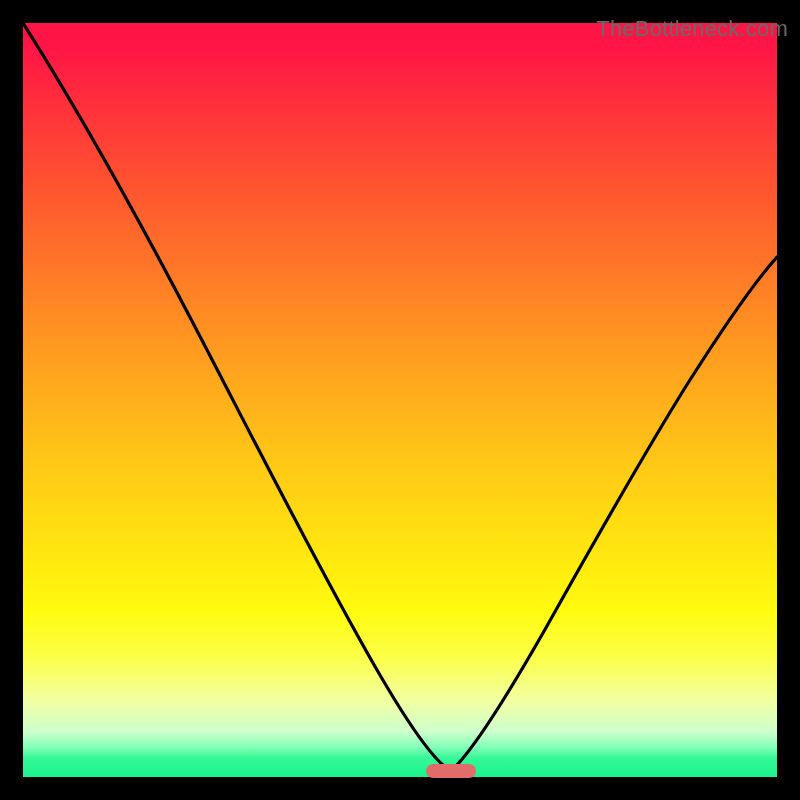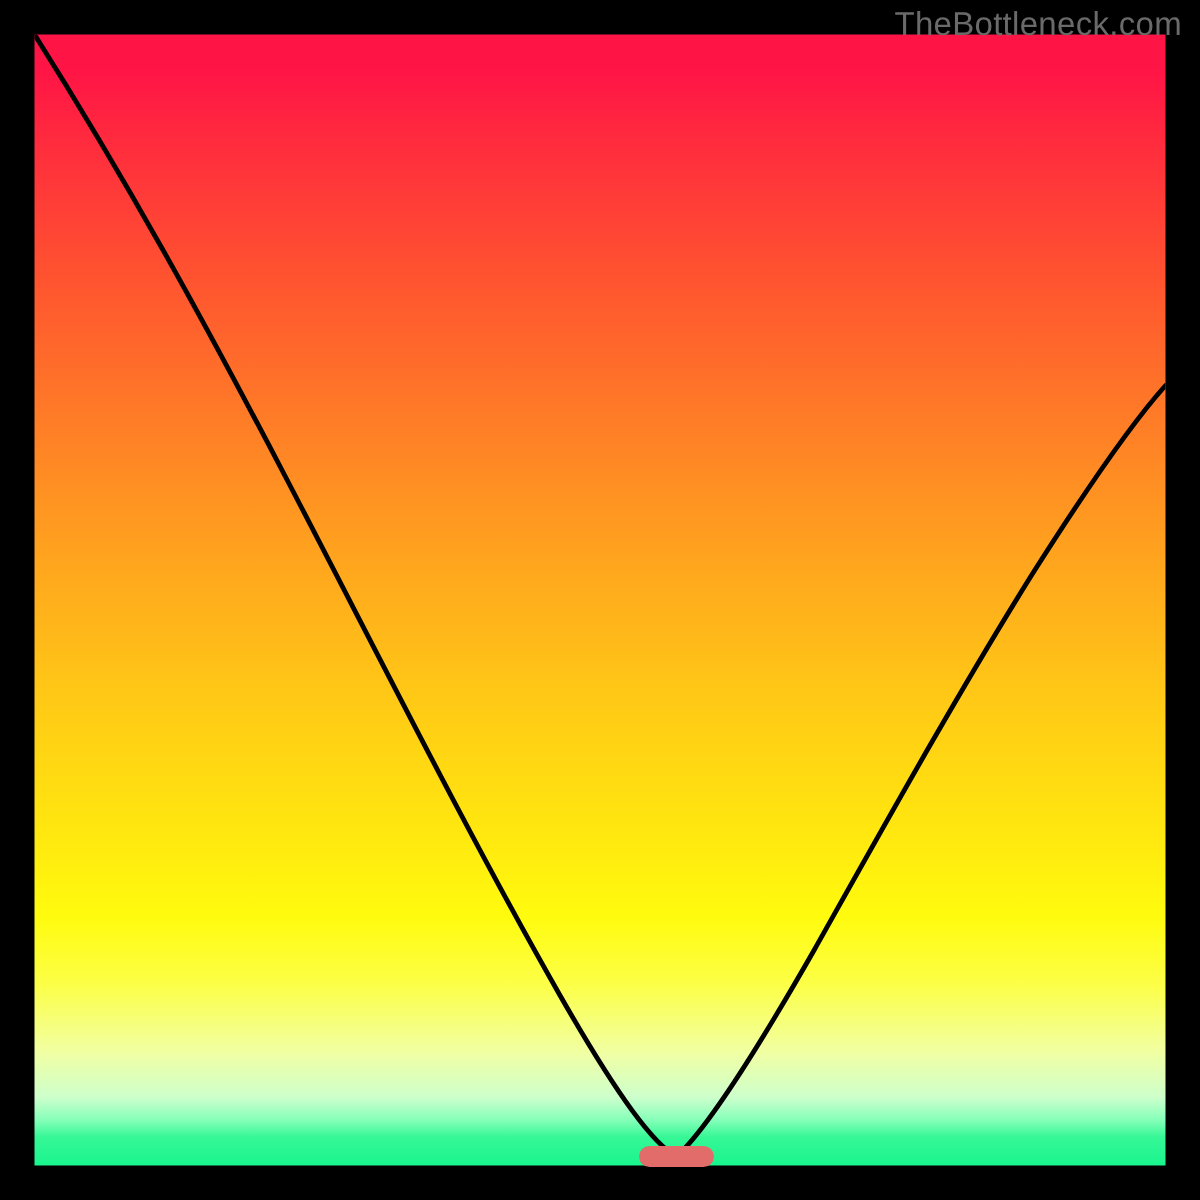--- a/index.html
+++ b/index.html
@@ -46,21 +46,21 @@
     width: 754px;
     height: 754px;
   }
   .marker {
     position: absolute;
     background: #e26c69;
     border-radius: 999px;
   }
   .attribution {
     position: absolute;
-    top: 3px;
+    top: 16px;
     right: 12px;
     font-family: Arial, Helvetica, sans-serif;
     font-size: 22px;
     font-weight: 500;
     color: #6a6a6a;
     letter-spacing: 0.2px;
   }
 </style>
 </head>
 <body>

